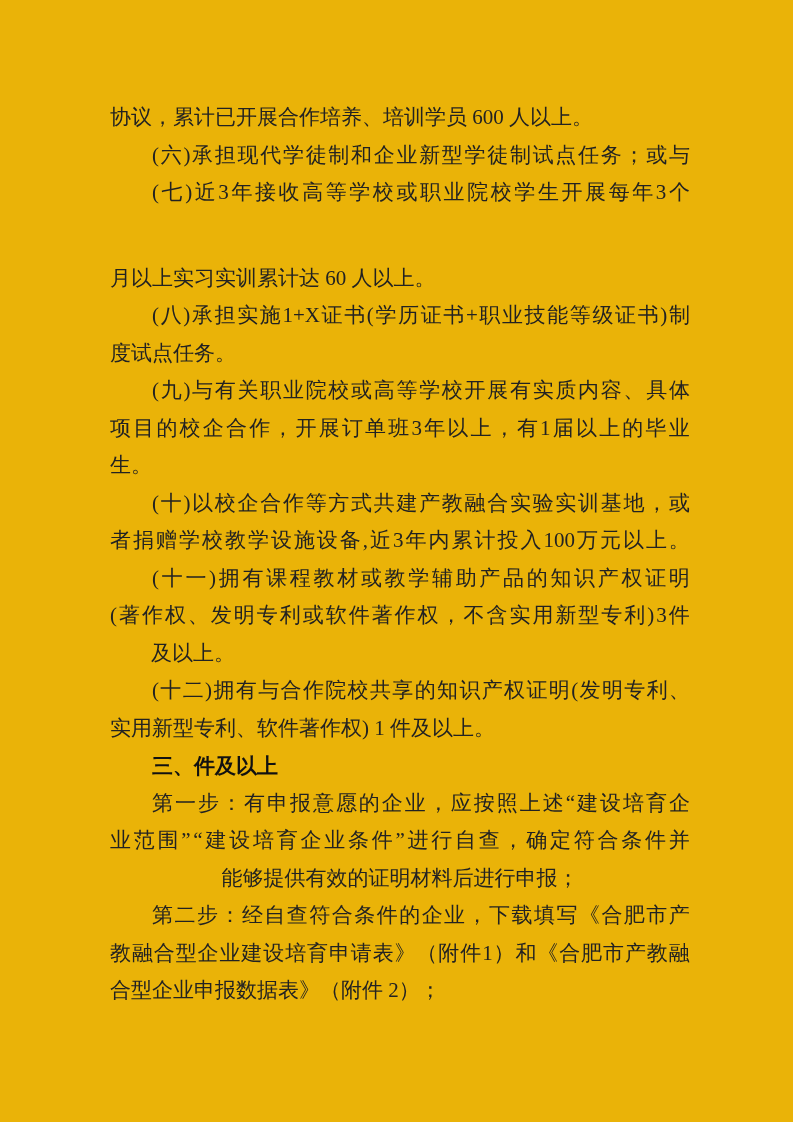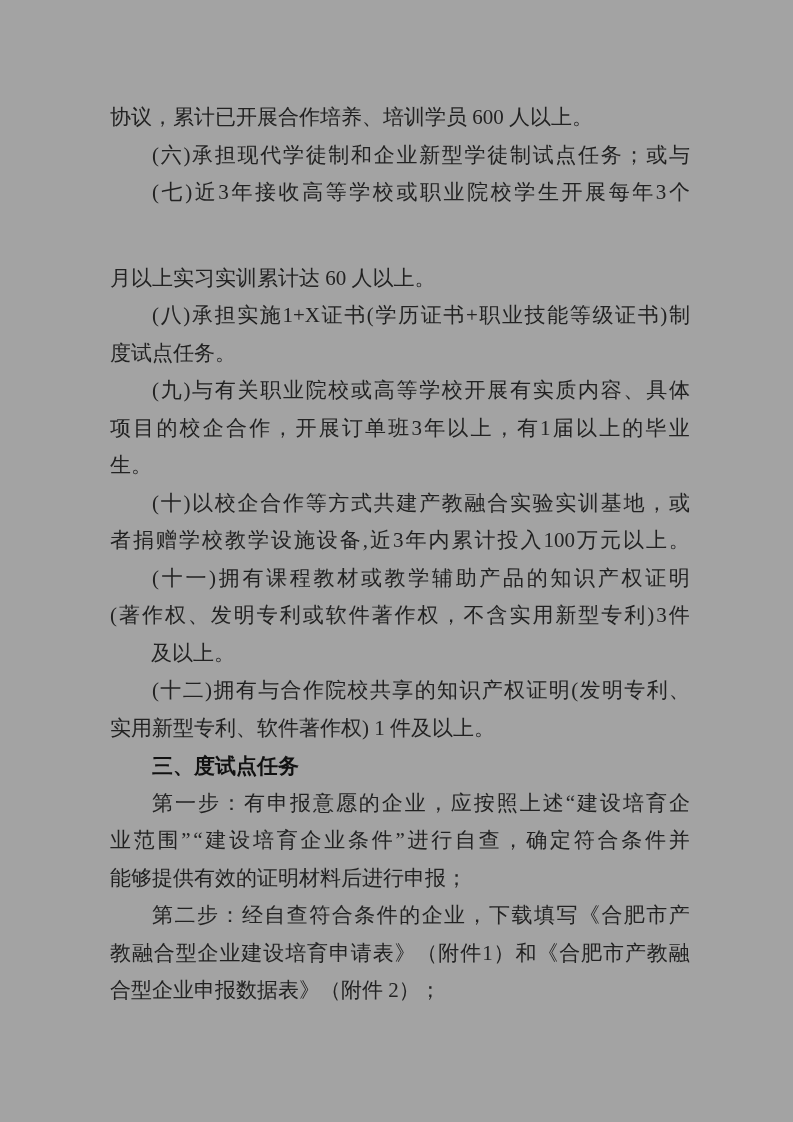--- a/index.html
+++ b/index.html
@@ -48,21 +48,21 @@
   }
   .line.heading {
     font-family: "Liberation Sans", "DejaVu Sans", sans-serif;
     font-weight: 700;
     color: #111111;
   }
 </style>
 </head>
 <body>
 
-<div class="page" style="background: #a3a3a3;">
+<div class="page" style="background: #eab308;">
   <div class="doc-body">
       <div class="line" style="color: rgb(34, 34, 34);">协议，累计已开展合作培养、培训学员 600 人以上。</div>
       <div class="line flex indent" style="color: rgb(34, 34, 34);">
         <span>(</span>
         <span>六</span>
         <span>)</span>
         <span>承</span>
         <span>担</span>
         <span>现</span>
         <span>代</span>
@@ -331,21 +331,21 @@
         <span>证</span>
         <span>明</span>
         <span>(</span>
         <span>发</span>
         <span>明</span>
         <span>专</span>
         <span>利</span>
         <span>、</span>
       </div>
       <div class="line" style="color: rgb(34, 34, 34);">实用新型专利、软件著作权) 1 件及以上。</div>
-      <div class="line indent heading" style="color: rgb(17, 17, 17);">三、度试点任务</div>
+      <div class="line indent heading" style="color: rgb(17, 17, 17);">三、件及以上</div>
       <div class="line flex indent" style="color: rgb(34, 34, 34);">
         <span>第</span>
         <span>一</span>
         <span>步</span>
         <span>：</span>
         <span>有</span>
         <span>申</span>
         <span>报</span>
         <span>意</span>
         <span>愿</span>
@@ -386,21 +386,21 @@
         <span>查</span>
         <span>，</span>
         <span>确</span>
         <span>定</span>
         <span>符</span>
         <span>合</span>
         <span>条</span>
         <span>件</span>
         <span>并</span>
       </div>
-      <div class="line" style="color: rgb(34, 34, 34);">能够提供有效的证明材料后进行申报；</div>
+      <div class="line" style="color: rgb(34, 34, 34); text-align: center;">能够提供有效的证明材料后进行申报；</div>
       <div class="line flex indent" style="color: rgb(34, 34, 34);">
         <span>第</span>
         <span>二</span>
         <span>步</span>
         <span>：</span>
         <span>经</span>
         <span>自</span>
         <span>查</span>
         <span>符</span>
         <span>合</span>

